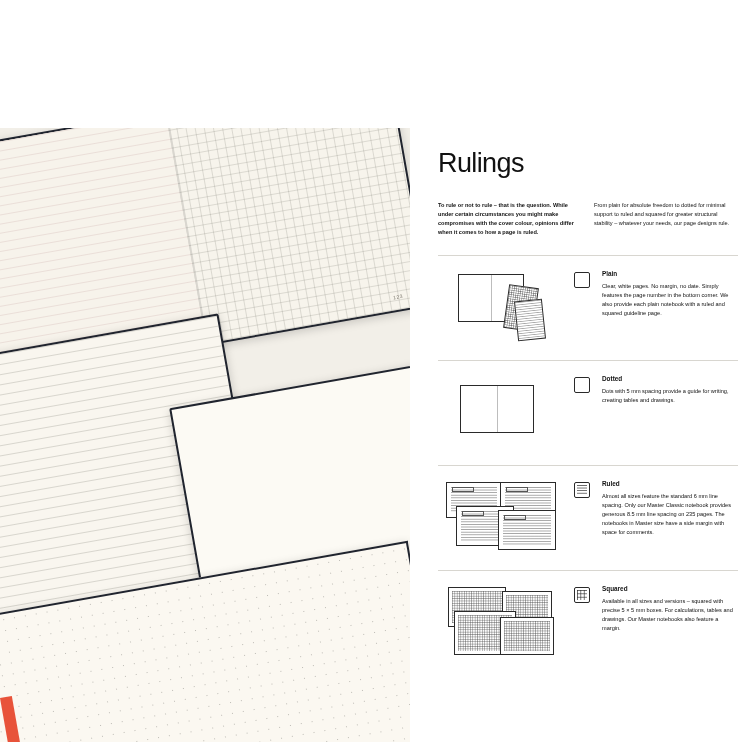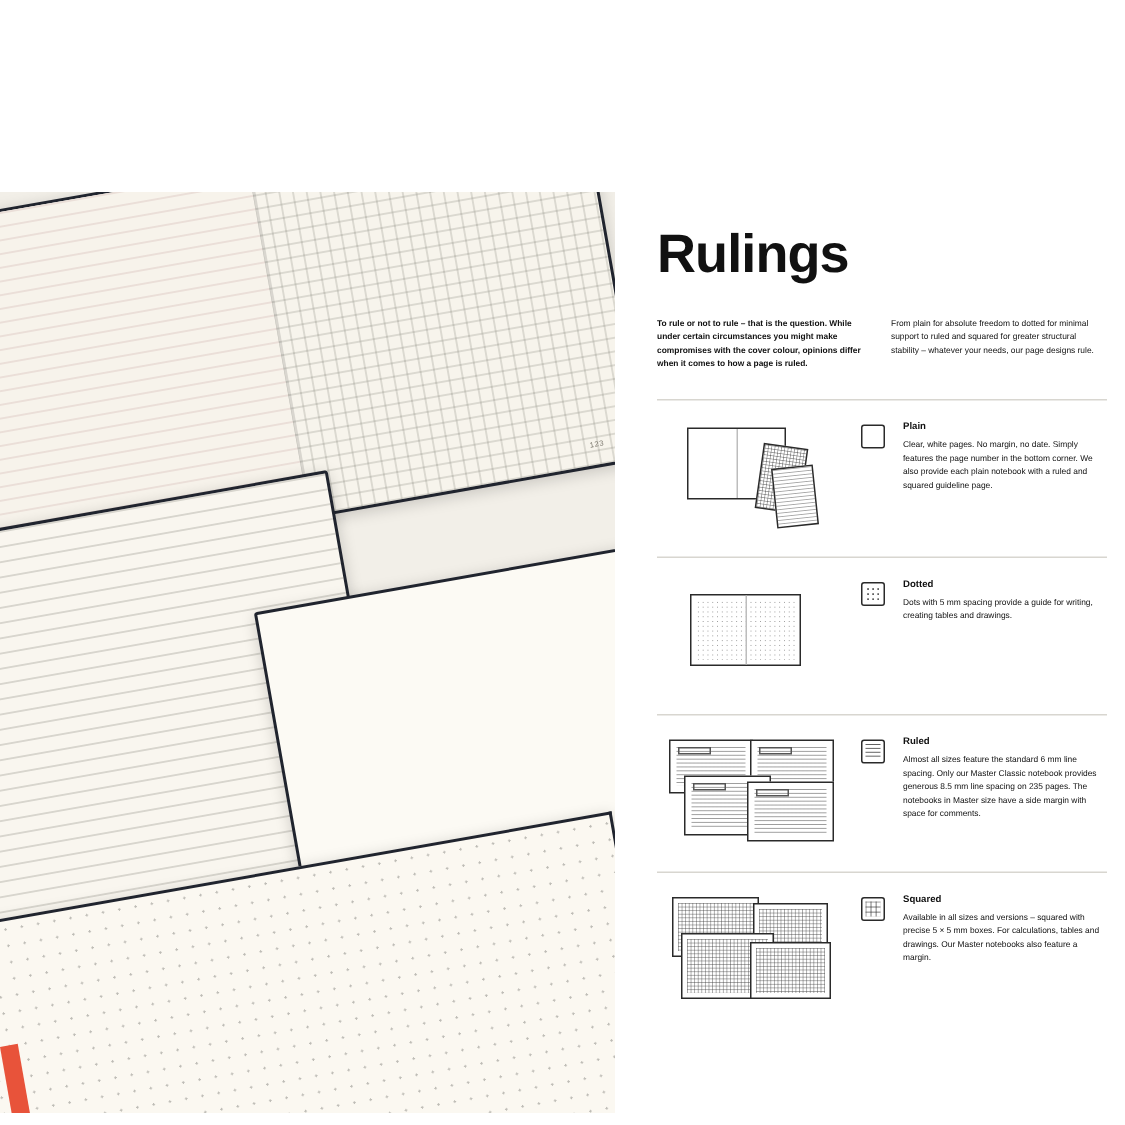--- a/index.html
+++ b/index.html
@@ -137,22 +137,22 @@
   }
 
   
   #content {
     position: absolute;
     left: 438px;
     top: 128px;
     width: 300px;
   }
   #page-title {
-    font-size: 36px;
-    font-weight: bold;
+    font-size: 27px;
+    font-weight: normal;
     letter-spacing: -0.6px;
     margin: 20px 0 22px 0;
   }
   #intro {
     display: flex;
     gap: 14px;
     margin-bottom: 18px;
   }
   #intro p {
     margin: 0;

